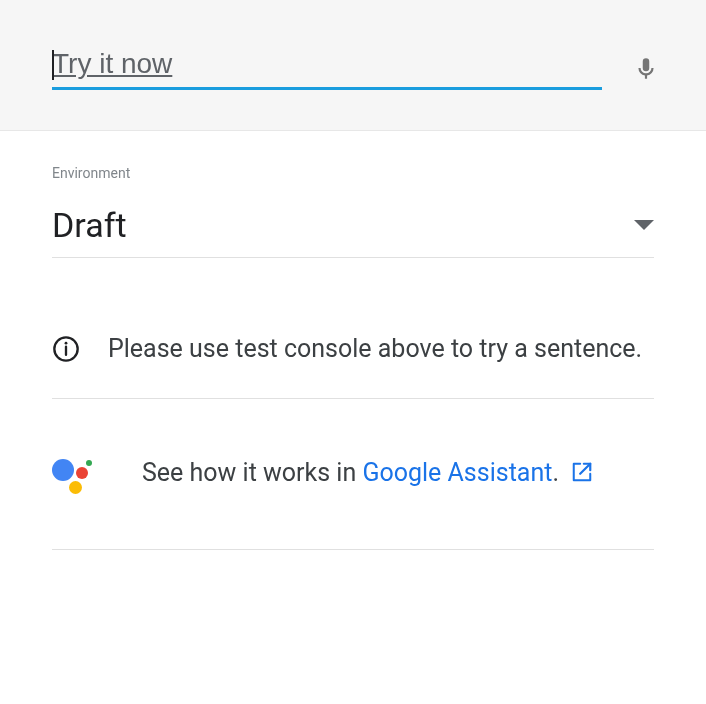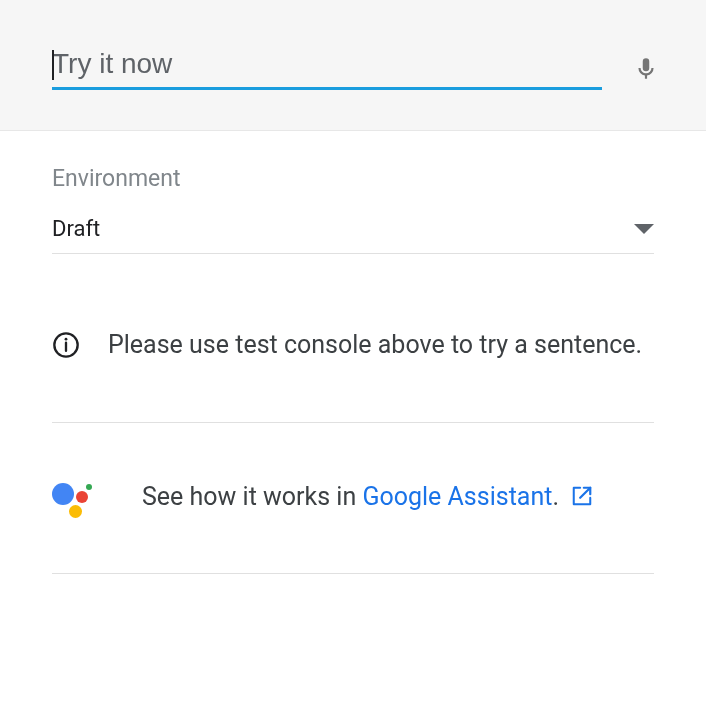--- a/index.html
+++ b/index.html
@@ -18,20 +18,21 @@
   }
   .try-input {
     width: 100%;
     border: none;
     background: transparent;
     font-size: 28px;
     font-weight: 400;
     color: #5f6368;
     outline: none;
     padding: 0 0 10px 0;
+    text-decoration: underline;
   }
   .try-input::placeholder { color: #5f6368; }
   .underline {
     position: absolute;
     left: 0; right: 0; bottom: 0;
     height: 3px;
     background: #1a9dde;
   }
   .caret {
     position: absolute;
@@ -44,45 +45,45 @@
   .mic-wrap {
     width: 40px;
     display: flex;
     justify-content: center;
   }
   .mic-icon { fill: #757575; }
   .content {
     padding: 34px 52px 0 52px;
   }
   .env-label {
-    font-size: 23px;
+    font-size: 14px;
     color: #80868b;
     margin-bottom: 24px;
   }
   .select-row {
     display: flex;
     align-items: center;
     justify-content: space-between;
     border-bottom: 1px solid #e0e0e0;
     padding-bottom: 12px;
     cursor: pointer;
   }
   .select-value {
-    font-size: 22px;
+    font-size: 34px;
     color: #202124;
   }
   .chev {
     width: 0; height: 0;
     border-left: 10px solid transparent;
     border-right: 10px solid transparent;
     border-top: 10px solid #5f6368;
   }
   .info-block {
     margin-top: 72px;
-    padding-bottom: 56px;
+    padding-bottom: 28px;
     border-bottom: 1px solid #e0e0e0;
     font-size: 25px;
     line-height: 1.55;
     color: #3c4043;
   }
   .info-lead {
     display: inline-block;
     vertical-align: middle;
     margin-right: 28px;
   }

